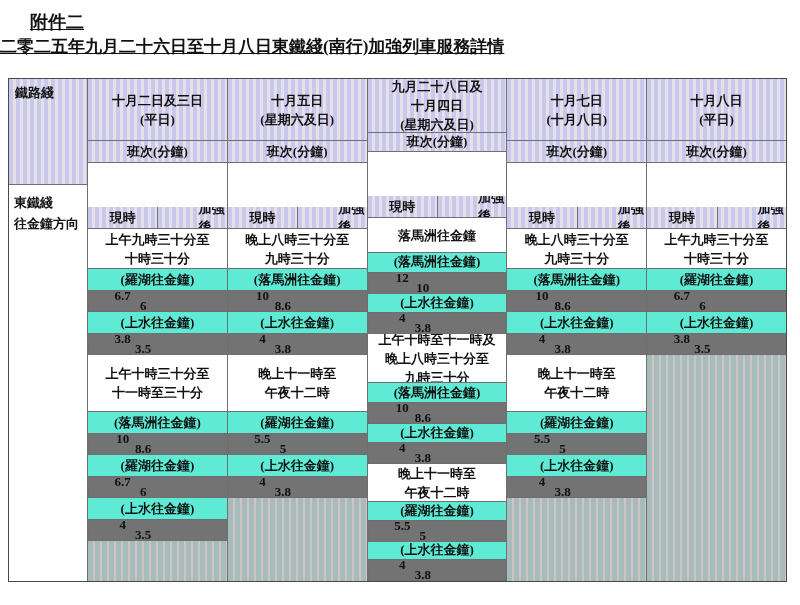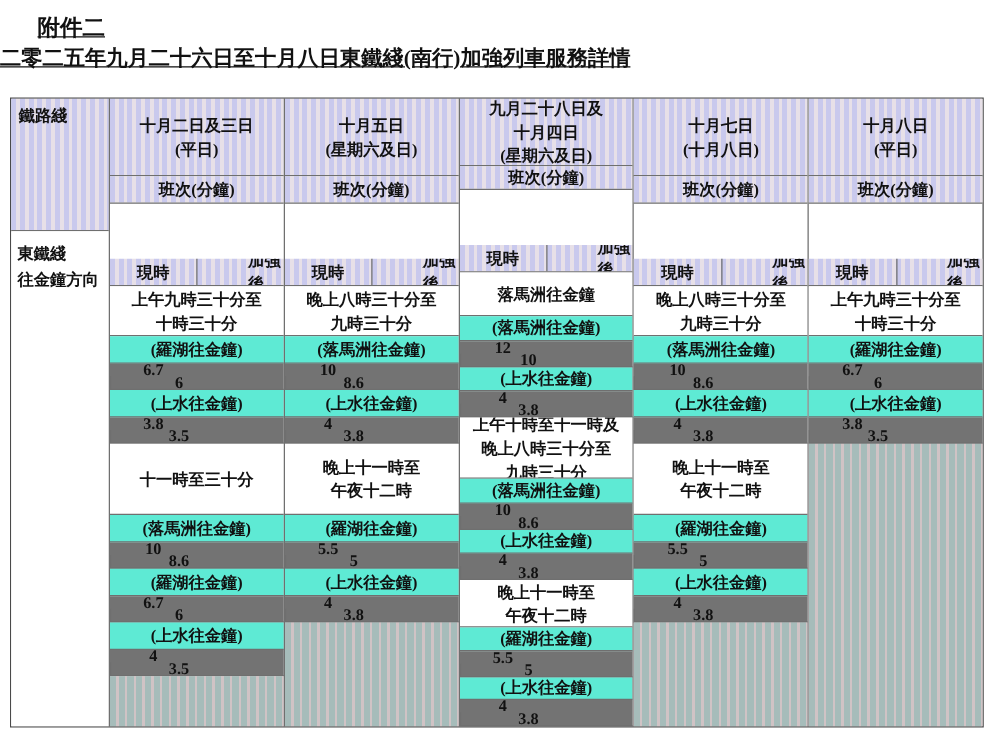--- a/index.html
+++ b/index.html
@@ -84,20 +84,21 @@
         <div class="numrow">
           <div class="half">6.7</div>
           <div class="half right">6</div>
         </div>
         <div class="cell route">(上水往金鐘)</div>
         <div class="numrow">
           <div class="half">3.8</div>
           <div class="half right">3.5</div>
         </div>
         <div class="cell time t1">
+          <div class="line">上午十時三十分至</div>
           <div class="line">十一時至三十分</div>
         </div>
         <div class="cell route">(落馬洲往金鐘)</div>
         <div class="numrow">
           <div class="half">10</div>
           <div class="half right">8.6</div>
         </div>
         <div class="cell route">(羅湖往金鐘)</div>
         <div class="numrow">
           <div class="half">6.7</div>

